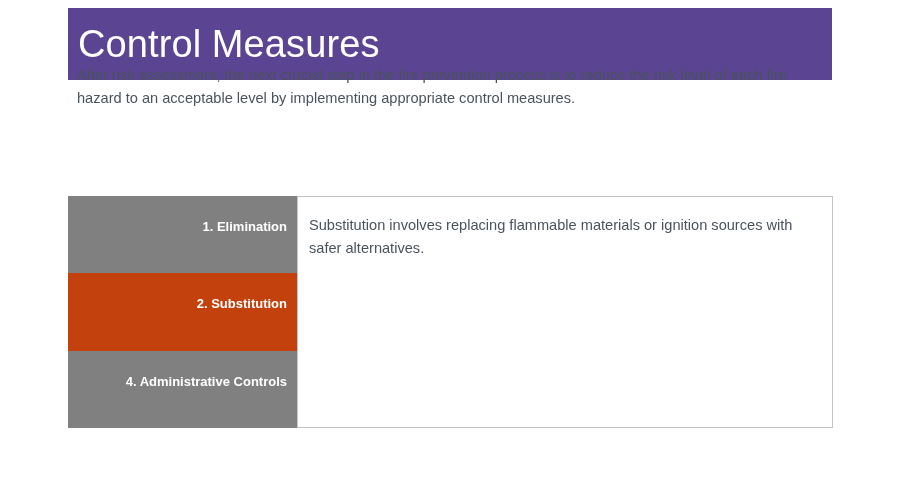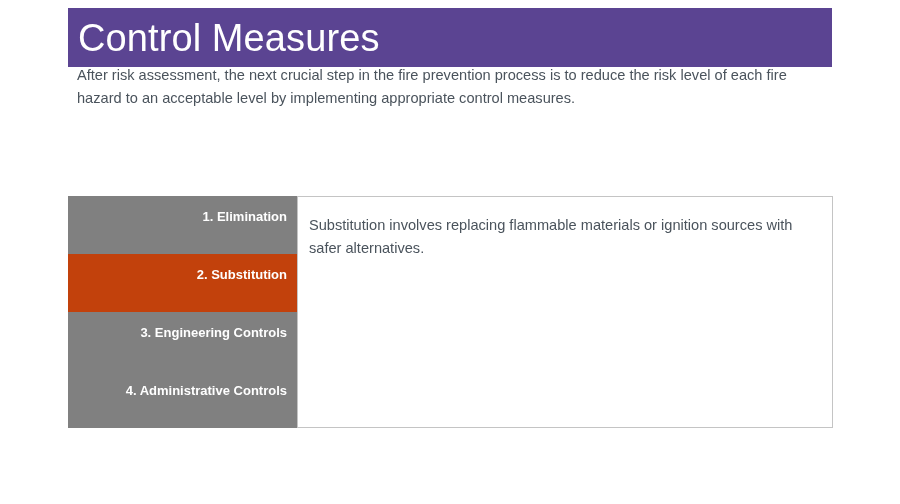--- a/index.html
+++ b/index.html
@@ -20,21 +20,21 @@
     height: 504px;
     box-sizing: border-box;
   }
 
   
   .header-bar {
     position: absolute;
     left: 68px;
     top: 8px;
     width: 764px;
-    height: 59px;
+    height: 72px;
     background: #5b4492;
     display: flex;
     align-items: center;
   }
   .header-title {
     color: #ffffff;
     font-size: 38px;
     font-weight: 400;
     letter-spacing: 0.1px;
     line-height: 1;
@@ -128,21 +128,20 @@
 
   <div class="intro">
     <p>After risk assessment, the next crucial step in the fire prevention process is to reduce the risk level of each fire hazard to an acceptable level by implementing appropriate control measures.</p>
   </div>
 
   <div class="tabs-widget">
 
     <div class="tab-list">
       <div class="tab-item">1. Elimination</div>
       <div class="tab-item active">2. Substitution</div>
-      <div class="tab-item">3. Engineering Controls</div>
       <div class="tab-item">4. Administrative Controls</div>
     </div>
 
     <div class="tab-panel">
       <p>Substitution involves replacing flammable materials or ignition sources with safer alternatives.</p>
     </div>
 
   </div>
 
 </div>

